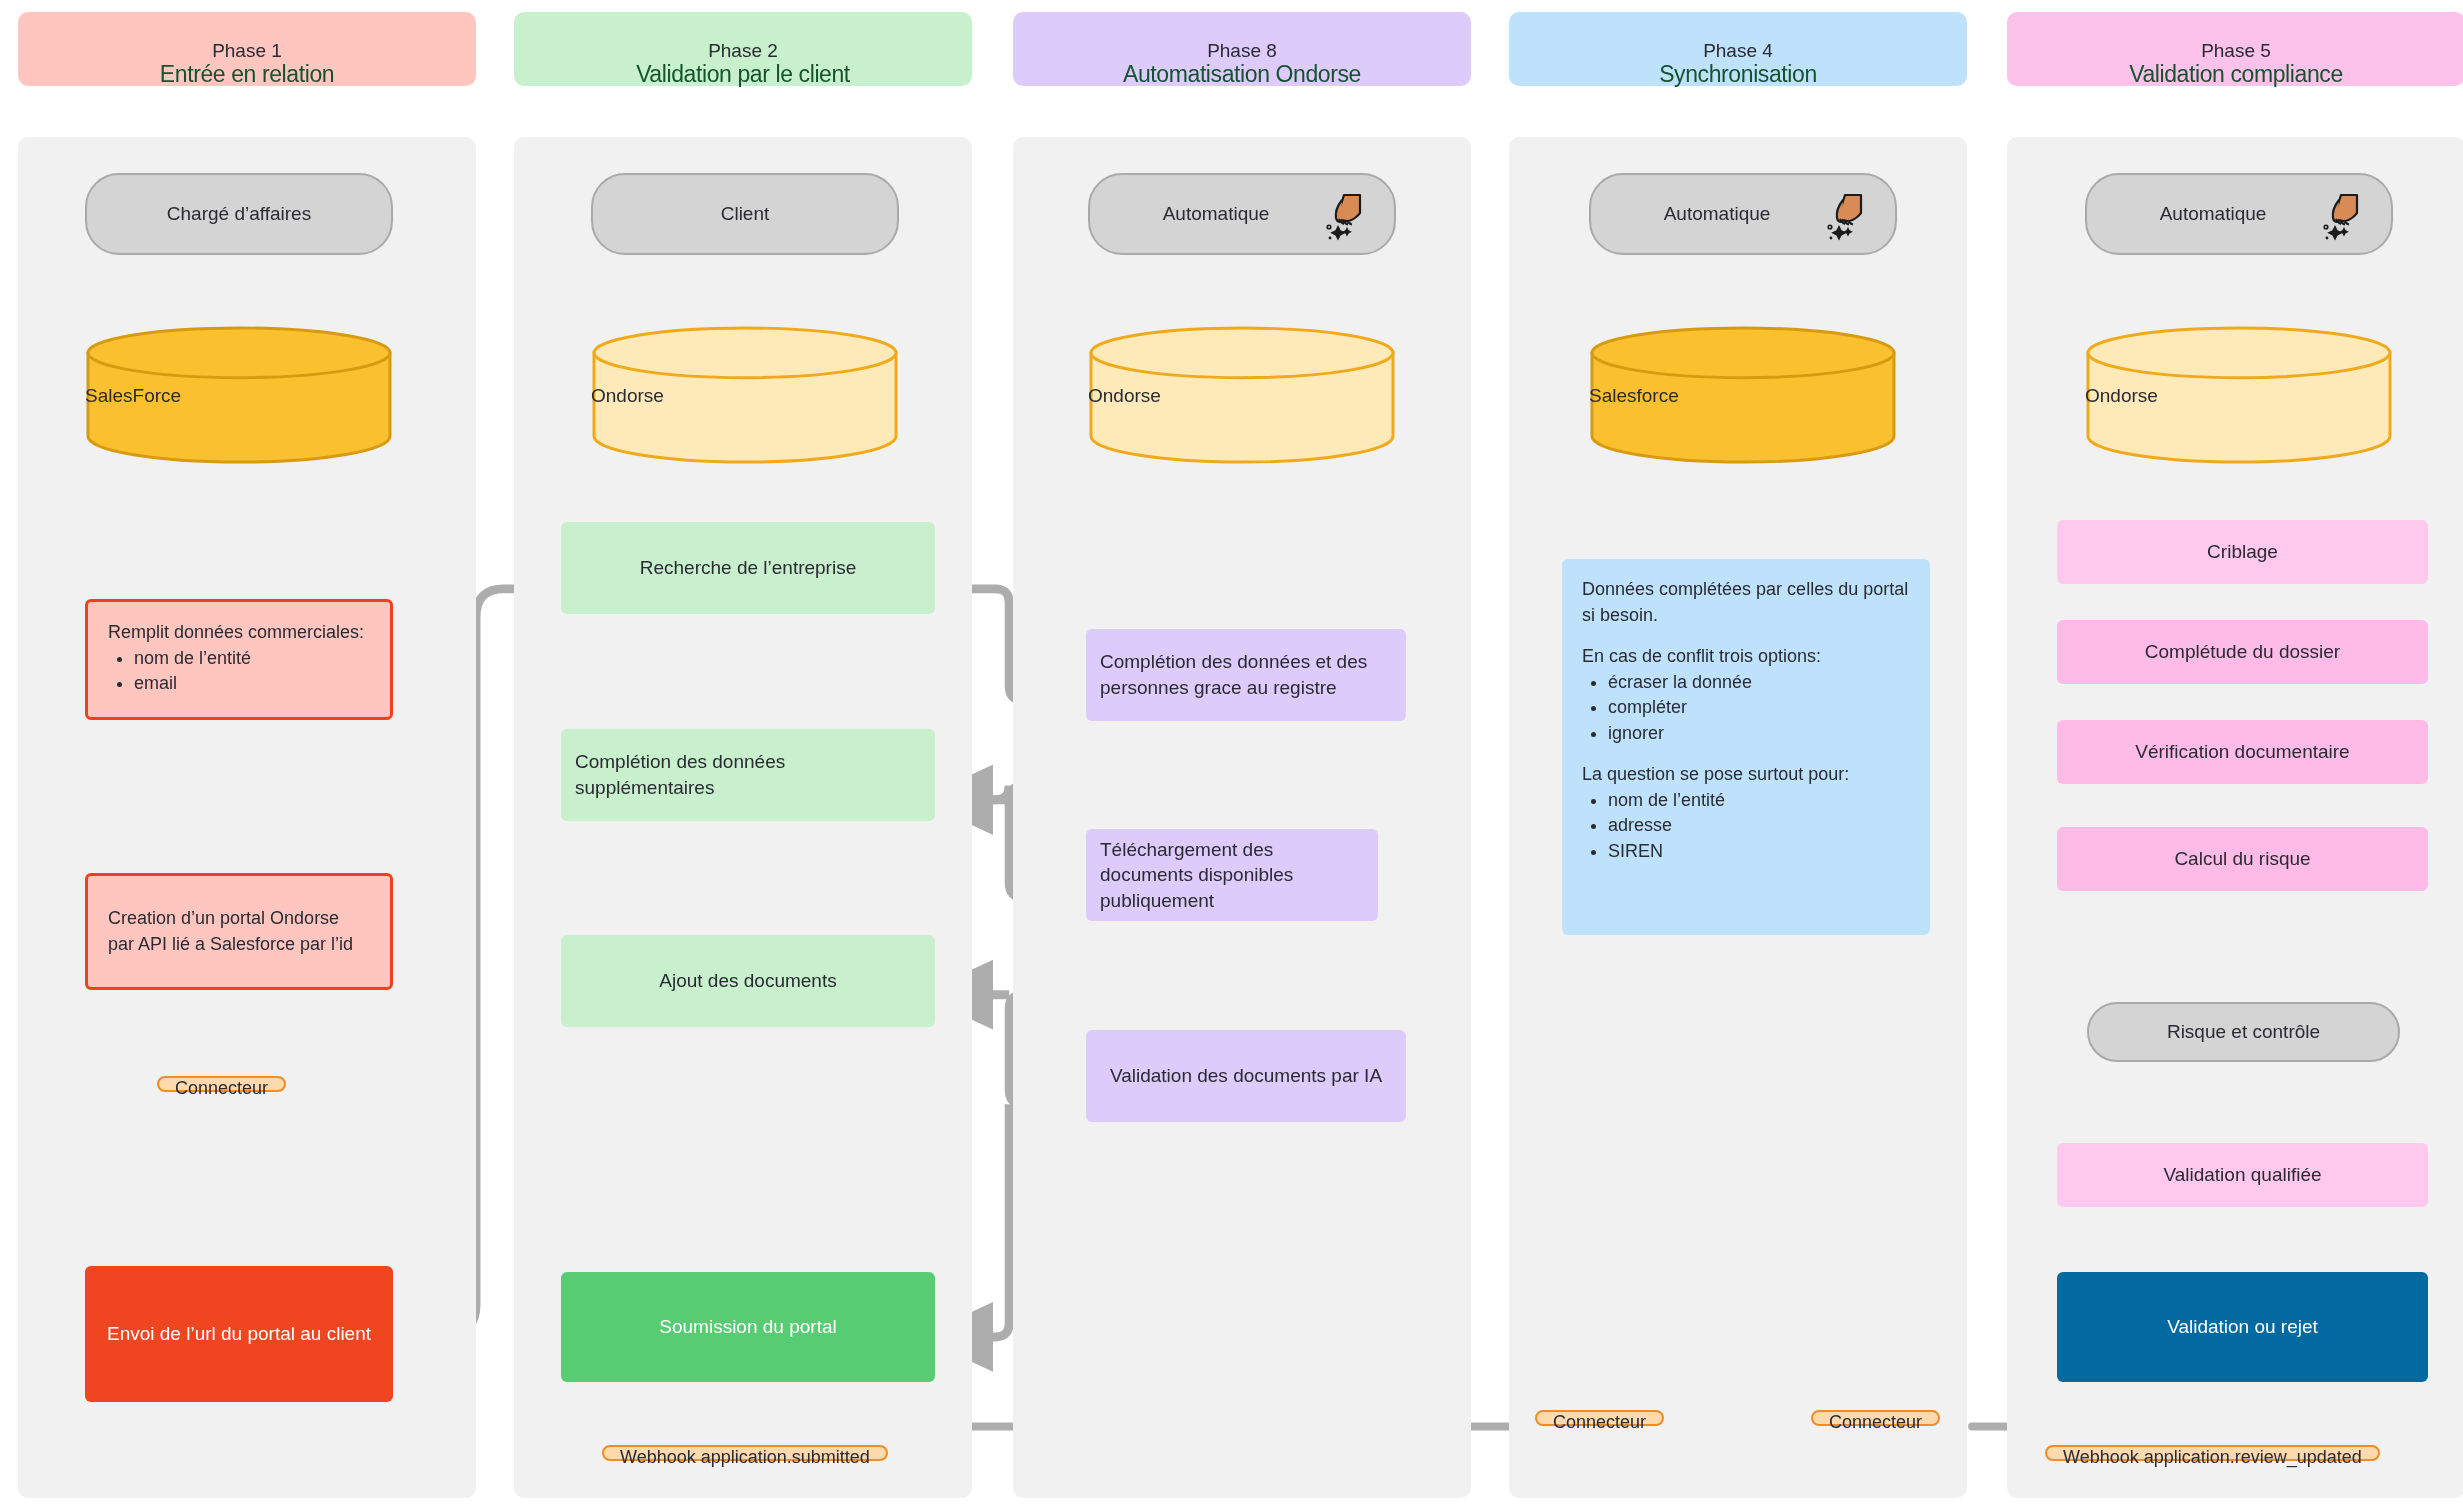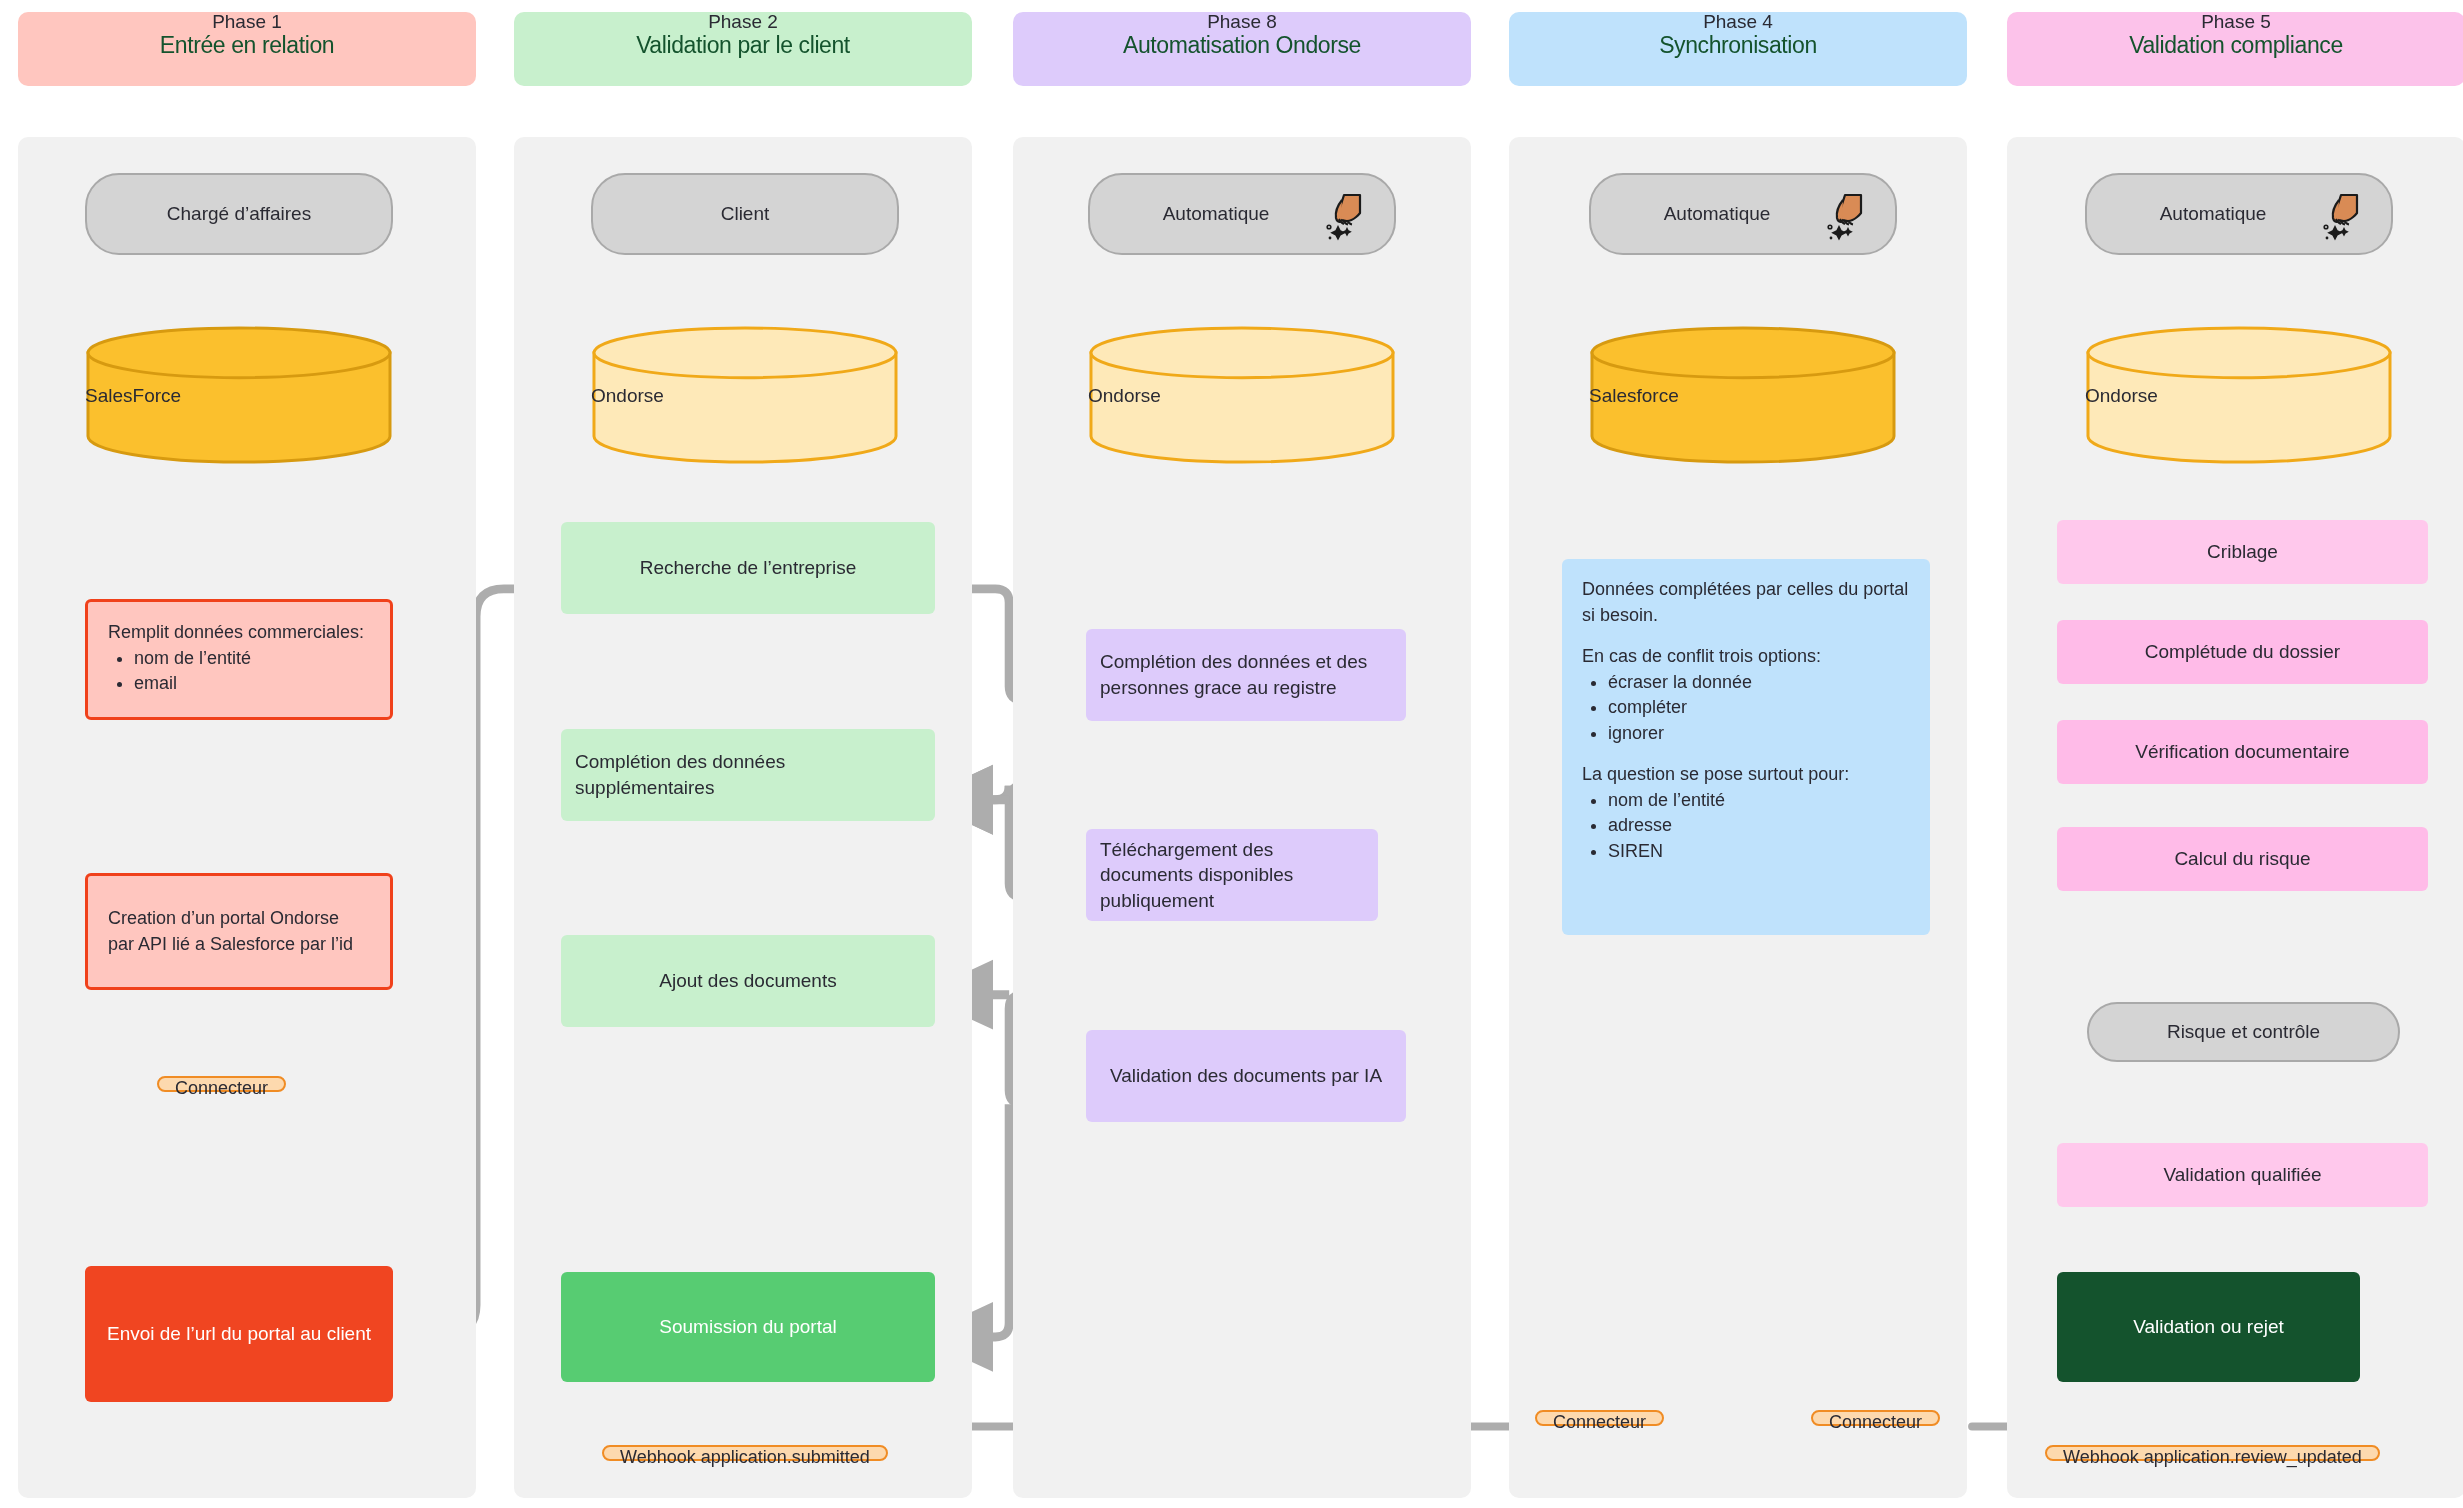--- a/index.html
+++ b/index.html
@@ -14,21 +14,21 @@
     height:1508px;
     background:#ffffff;
     overflow:hidden;
   }
 
   
   .col{position:absolute;top:0;width:458px;height:1508px;}
   .col-head{
     position:absolute;left:0;top:12px;width:458px;height:74px;
     border-radius:10px;
-    display:flex;flex-direction:column;align-items:center;justify-content:flex-start;
+    display:flex;flex-direction:column;align-items:center;justify-content:flex-end;
     gap:2px;
   }
   .col-head .ph{font-size:19px;font-weight:400;color:#2a2a33;line-height:1;}
   .col-head .ti{font-size:23px;font-weight:400;color:#14532d;line-height:1.05;letter-spacing:-0.4px;}
   .col-body{
     position:absolute;left:0;top:137px;width:458px;height:1361px;
     background:#f1f1f1;border-radius:10px;
   }
 
   
@@ -349,21 +349,21 @@
     <span>Calcul du risque</span>
   </div>
 
   <div class="node actor" style="left:2087px;top:1002px;width:313px;height:60px">
     <span class="alab">Risque et contrôle</span>
   </div>
 
   <div class="node rect" style="left:2057px;top:1143px;width:371px;height:64px;background:#ffc8ec">
     <span>Validation qualifiée</span>
   </div>
-  <div class="node rect" style="left:2057px;top:1272px;width:303px;height:110px;background:#14532d;color:#ffffff">
+  <div class="node rect" style="left:2057px;top:1272px;width:371px;height:110px;background:#0369a1;color:#ffffff">
     <span>Validation ou rejet</span>
   </div>
 
   <div class="pill" style="left:1811px;top:1410px">
     <span>Connecteur</span>
   </div>
 
   <div class="pill" style="left:2045px;top:1445px">
     <span>Webhook application.review_updated</span>
   </div>

